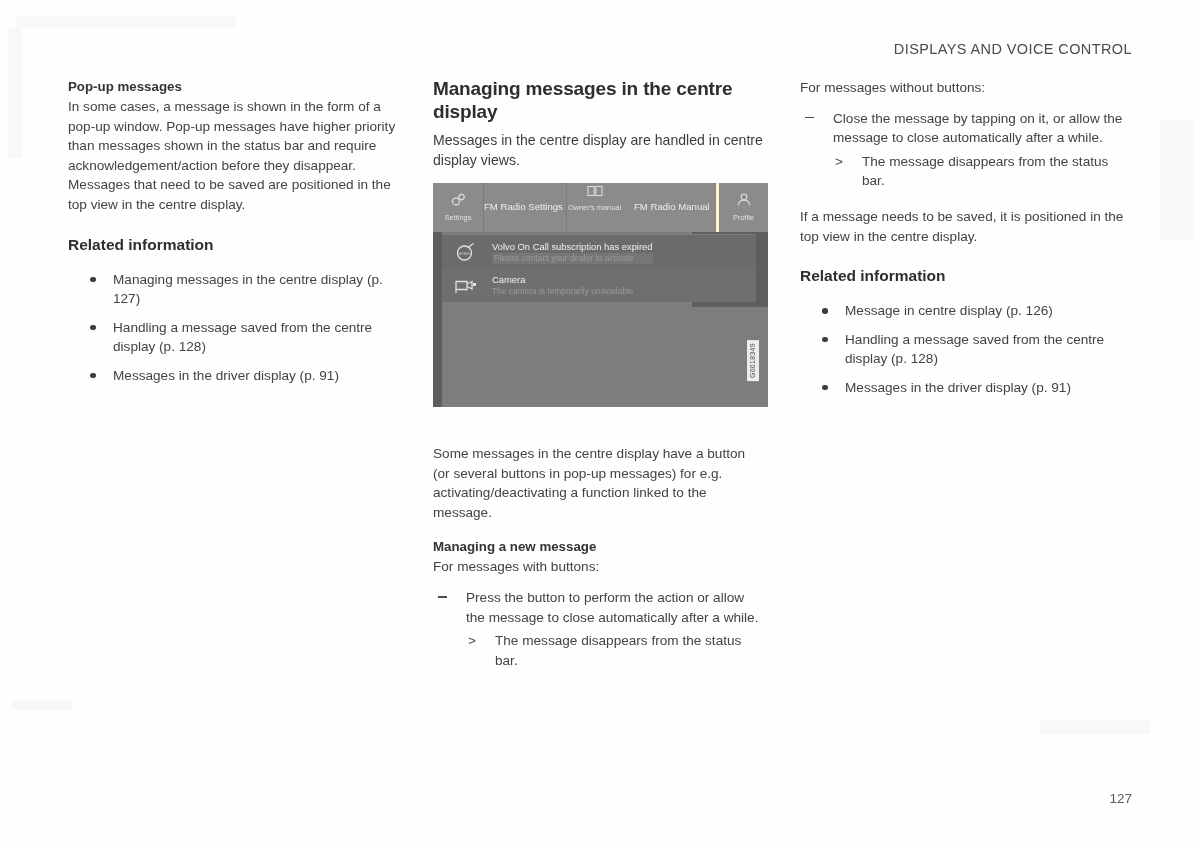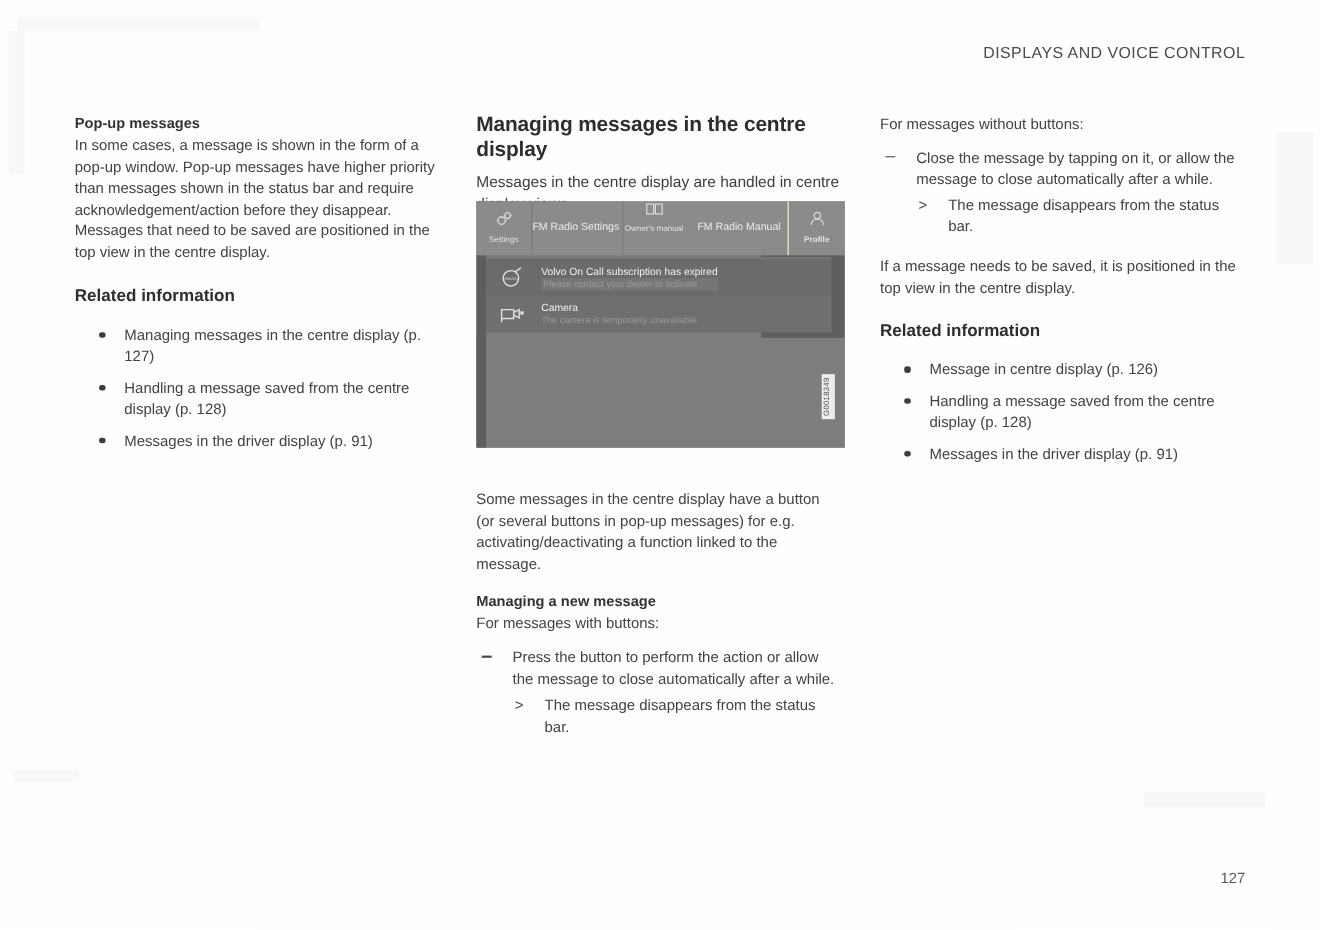--- a/index.html
+++ b/index.html
@@ -48,21 +48,21 @@
     position: absolute;
     right: 68px;
     top: 791px;
     font-size: 13.5px;
     color: #5a5a5a;
   }
 
   
   .col {
     position: absolute;
-    top: 103px;
+    top: 78px;
     width: 332px;
   }
   .col-1 { left: 68px; }
   .col-2 { left: 433px; }
   .col-3 { left: 800px; }
 
   h2.section-title {
     font-size: 19px;
     line-height: 22.5px;
     font-weight: bold;
@@ -183,21 +183,21 @@
     position: relative;
     height: 49px;
     display: flex;
     align-items: center;
     box-sizing: border-box;
   }
   .tile-settings { width: 50px; flex-direction: column; justify-content: center; }
   .tile-fmsettings { flex: 1; padding-left: 0; border-left: 1px solid #7c7c7c; }
   .tile-owners { width: 56px; flex-direction: column; border-left: 1px solid #7c7c7c;}
   .tile-fmmanual { flex: 1; padding-left: 12px; }
-  .tile-profile { width: 52px; flex-direction: column; justify-content: center; border-left: 1px solid #fef9c3; font-weight: bold;}
+  .tile-profile { width: 52px; flex-direction: column; justify-content: center; border-left: 3px solid #fef9c3;}
 
   .tile-label {
     font-size: 7.4px;
     color: #e2e2e2;
     line-height: 9.5px;
     text-align: center;
   }
   .tile-label-lg {
     font-size: 9.6px;
     color: #ececec;

